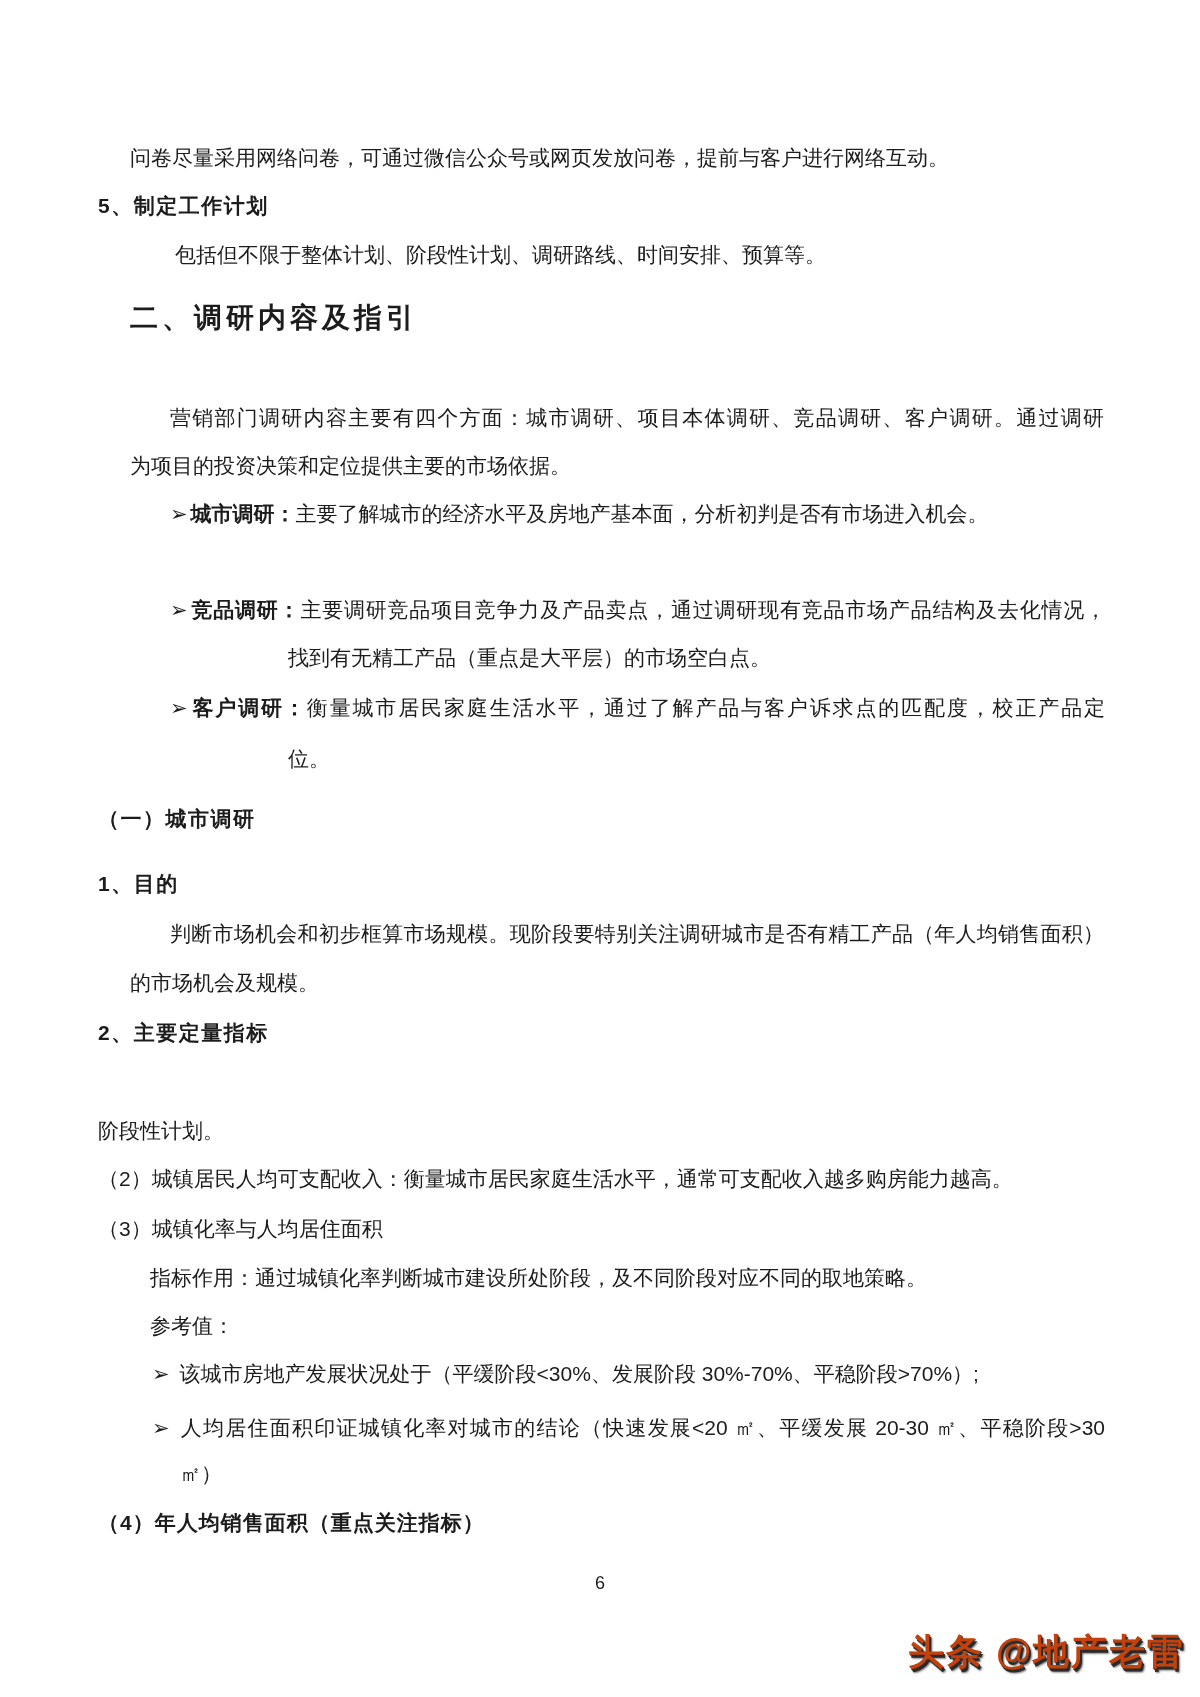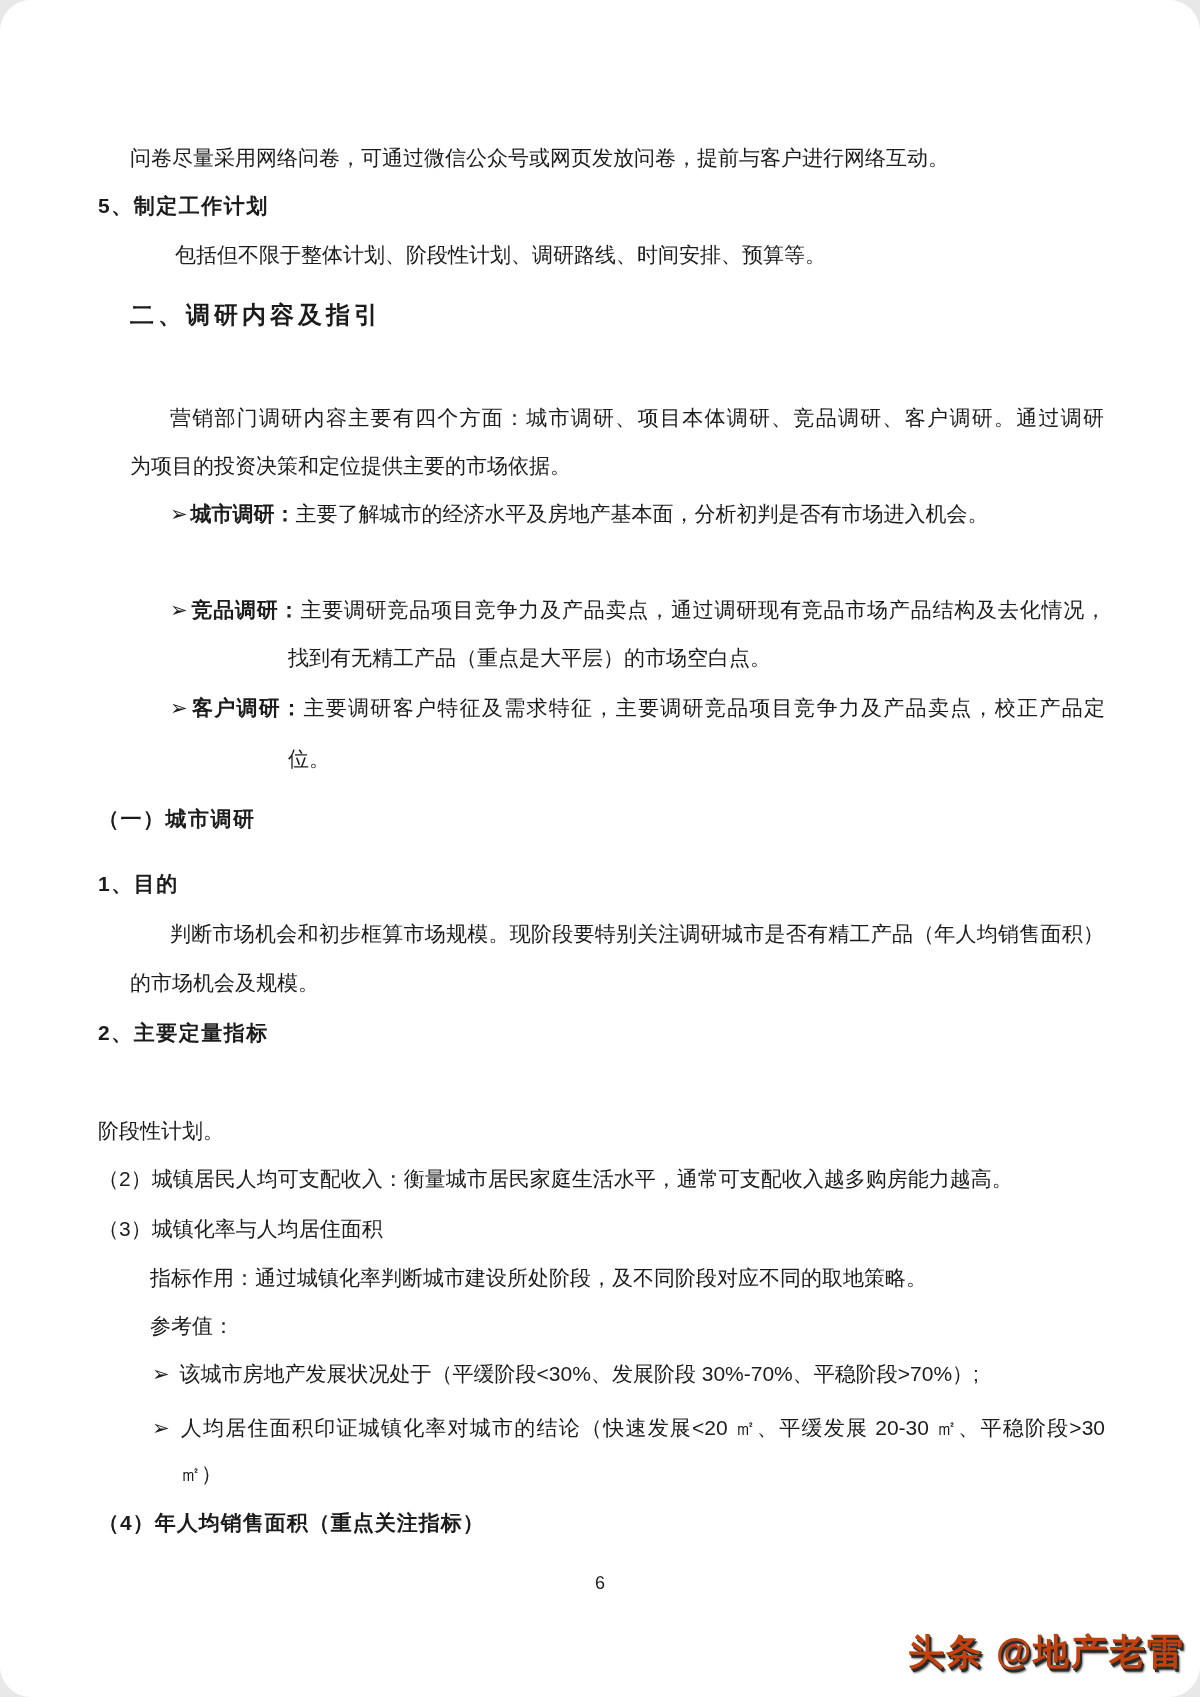--- a/index.html
+++ b/index.html
@@ -4,26 +4,25 @@
 <style>
   html,body { margin:0; padding:0; background:#e8e8e8; }
   .page {
     position:relative;
     width:1200px; height:1697px;
     background:#ffffff;
     font-family:"Liberation Sans","DejaVu Sans",sans-serif;
     color:#1c1c1c;
     overflow:hidden;
     margin:0 auto;
-    border-radius:31px;
   }
   .line { position:absolute; font-size:21px; line-height:1.25; white-space:nowrap; }
   .just { white-space:normal; text-align:justify; text-align-last:justify; }
   .h    { font-weight:bold; letter-spacing:1.5px; }
-  .h2   { font-weight:bold; font-size:24px; letter-spacing:4px; }
+  .h2   { font-weight:bold; font-size:28px; letter-spacing:4px; }
   .blabel { font-weight:bold; }
   .marker { font-weight:normal; margin-right:3px; }
   .marker-sp { margin-right:10px; }
   .pagenum { position:absolute; left:0; width:100%; text-align:center; font-size:18px; }
   .watermark {
     position:absolute; right:15px; top:1628px;
     font-size:36px; font-weight:bold; letter-spacing:2px;
     color:#c2410c;
     text-shadow:2px 3px 0 #2a2a2a, 1px 1px 0 #444444, 3px 4px 2px #777777;
     white-space:nowrap;
@@ -49,21 +48,21 @@
 
   <div class="line" style="left:130px; top:453px">为项目的投资决策和定位提供主要的市场依据。</div>
 
 
   <div class="line" style="left:288px; top:645px">找到有无精工产品（重点是大平层）的市场空白点。</div>
   <div class="line just" style="left:170px; top:597px; width:936px">
     <span class="marker">➢</span><span class="blabel">竞品调研：</span><span>主要调研竞品项目竞争力及产品卖点，通过调研现有竞品市场产品结构及去化情况，</span>
   </div>
 
   <div class="line just" style="left:170px; top:695px; width:935px">
-    <span class="marker">➢</span><span class="blabel">客户调研：</span><span>主要调研客户特征及需求特征，主要调研竞品项目竞争力及产品卖点，校正产品定</span>
+    <span class="marker">➢</span><span class="blabel">客户调研：</span><span>衡量城市居民家庭生活水平，通过了解产品与客户诉求点的匹配度，校正产品定</span>
   </div>
   <div class="line" style="left:288px; top:746px">位。</div>
 
   <div class="line h" style="left:98px; top:806px">（一）城市调研</div>
 
   <div class="line h" style="left:98px; top:871px">1、目的</div>
 
   <div class="line just" style="left:170px; top:921px; width:934px">判断市场机会和初步框算市场规模。现阶段要特别关注调研城市是否有精工产品（年人均销售面积）</div>
   <div class="line" style="left:130px; top:970px">的市场机会及规模。</div>
 

